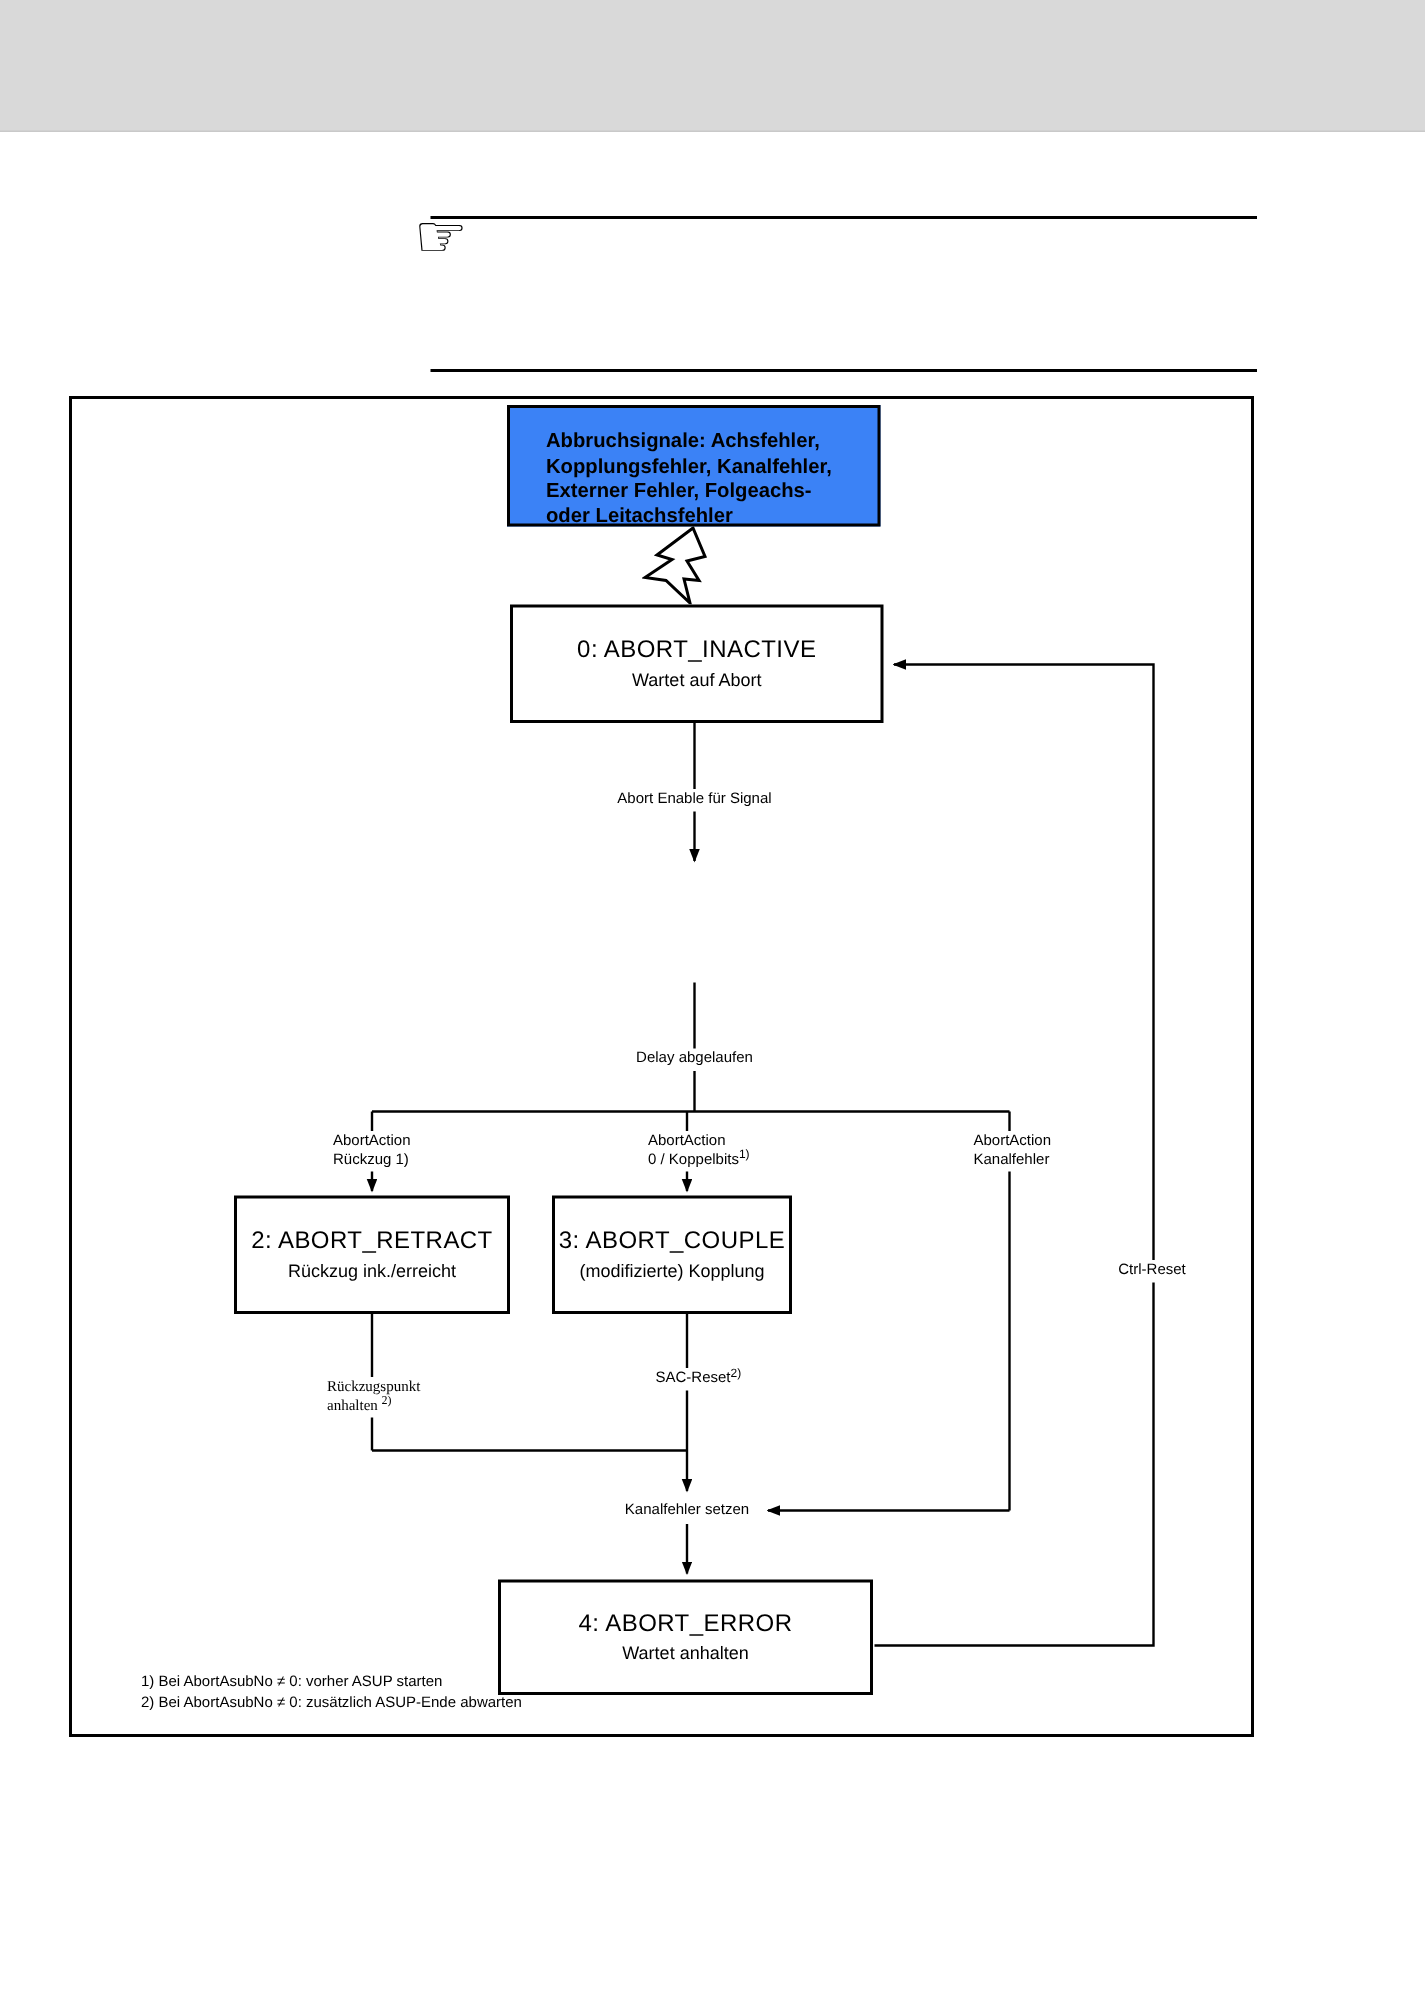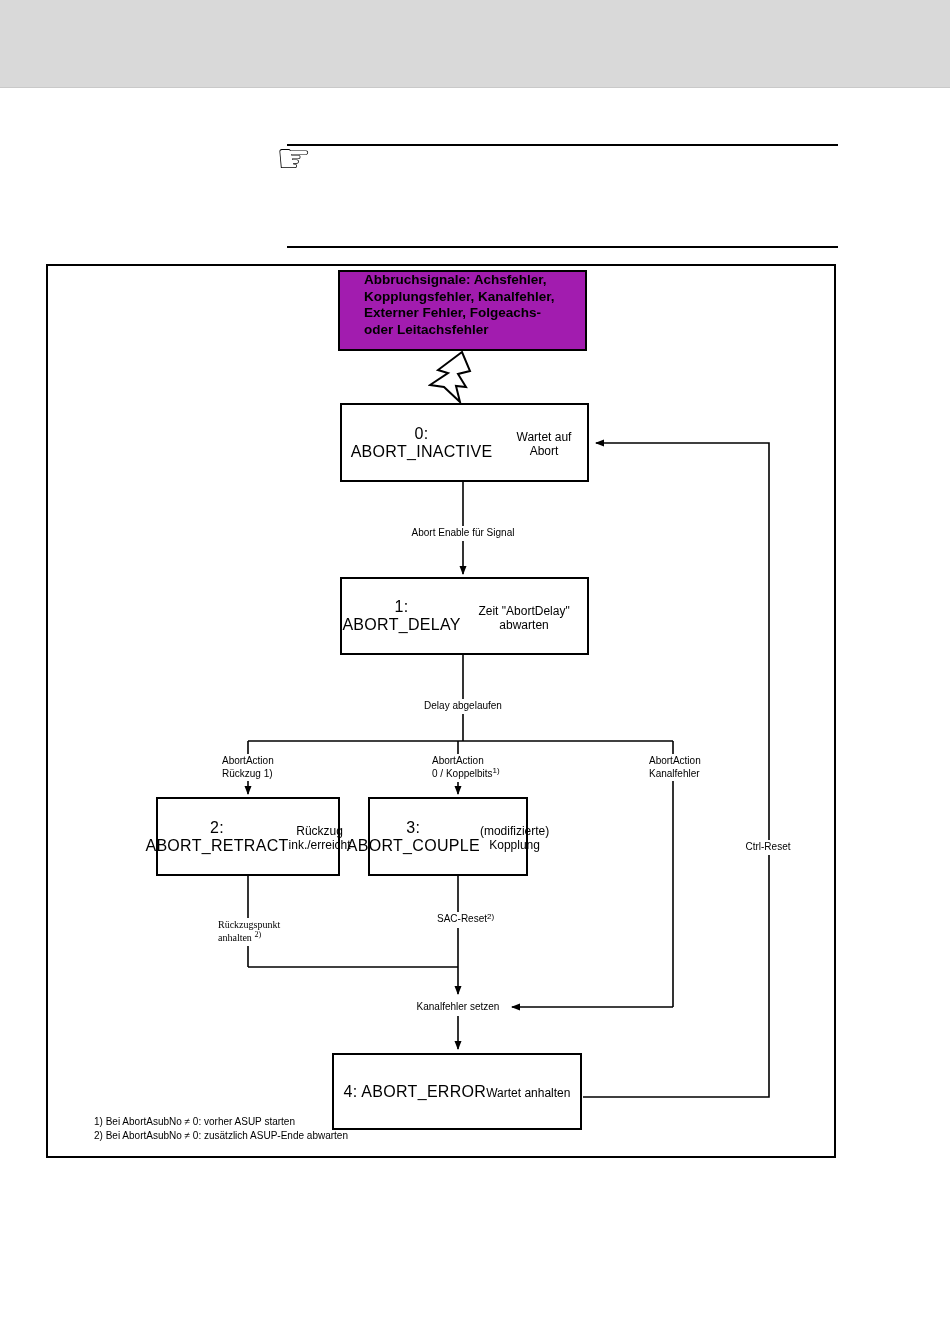--- a/index.html
+++ b/index.html
@@ -43,29 +43,29 @@
   
   svg.connectors {
     position: absolute; left: 0; top: 0; width: 950px; height: 1344px;
     z-index: 1; pointer-events: none;
   }
 
   
   .signal-box {
     position: absolute; left: 338px; top: 270px;
     width: 249px; height: 81px;
-    border: 2px solid #000; background: #a21caf;
-    padding: 0 6px 0 24px;
+    border: 2px solid #000; background: #3b82f6;
+    padding: 14px 6px 0 24px;
     font-size: 13.5px; font-weight: bold; line-height: 16.5px;
     white-space: pre-line; z-index: 2;
   }
   .state-box {
     position: absolute;
     border: 2px solid #000; background: #fff;
-    display: flex; 
+    display: flex; flex-direction: column;
     align-items: center; justify-content: center;
     text-align: center; z-index: 2;
   }
   .state-title { font-size: 16px; letter-spacing: 0.3px; }
   .state-sub { font-size: 12px; margin-top: 3px; }
   #state-0 { left: 340px; top: 403px; width: 249px; height: 79px; }
   #state-1 { left: 340px; top: 577px; width: 249px; height: 78px; }
   #state-2 { left: 156px; top: 797px; width: 184px; height: 79px; }
   #state-3 { left: 368px; top: 797px; width: 160px; height: 79px; }
   #state-4 { left: 332px; top: 1053px; width: 250px; height: 77px; }
@@ -144,24 +144,20 @@
 oder Leitachsfehler</div>
 
   <svg class="bolt" width="56" height="52" viewBox="0 0 56 52">
     <path d="M34,1 L10,19 L20,22 L2,34 L16,36 L32,51 L28,35 L38,36 L30,23 L42,20 Z" fill="#fff" stroke="#000" stroke-width="2" stroke-linejoin="miter"></path>
   </svg>
 
   <div class="state-box" id="state-0">
     <div class="state-title">0: ABORT_INACTIVE</div>
     <div class="state-sub">Wartet auf Abort</div>
   </div>
-  <div class="state-box" id="state-1">
-    <div class="state-title">1: ABORT_DELAY</div>
-    <div class="state-sub">Zeit "AbortDelay" abwarten</div>
-  </div>
   <div class="state-box" id="state-2">
     <div class="state-title">2: ABORT_RETRACT</div>
     <div class="state-sub">Rückzug ink./erreicht</div>
   </div>
   <div class="state-box" id="state-3">
     <div class="state-title">3: ABORT_COUPLE</div>
     <div class="state-sub">(modifizierte) Kopplung</div>
   </div>
   <div class="state-box" id="state-4">
     <div class="state-title">4: ABORT_ERROR</div>

